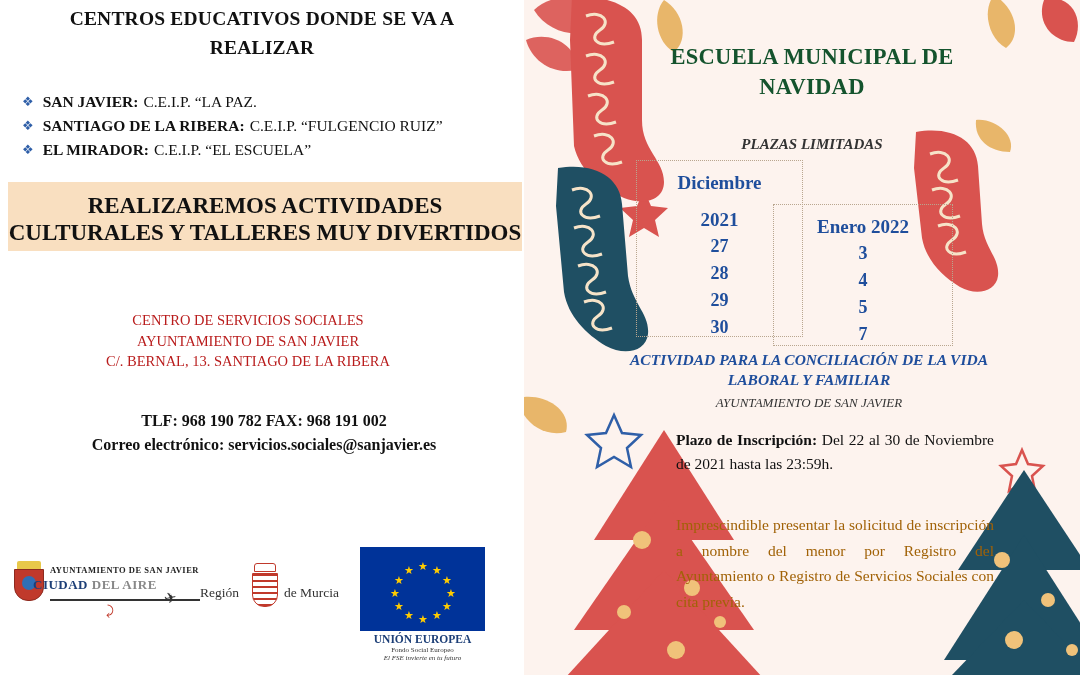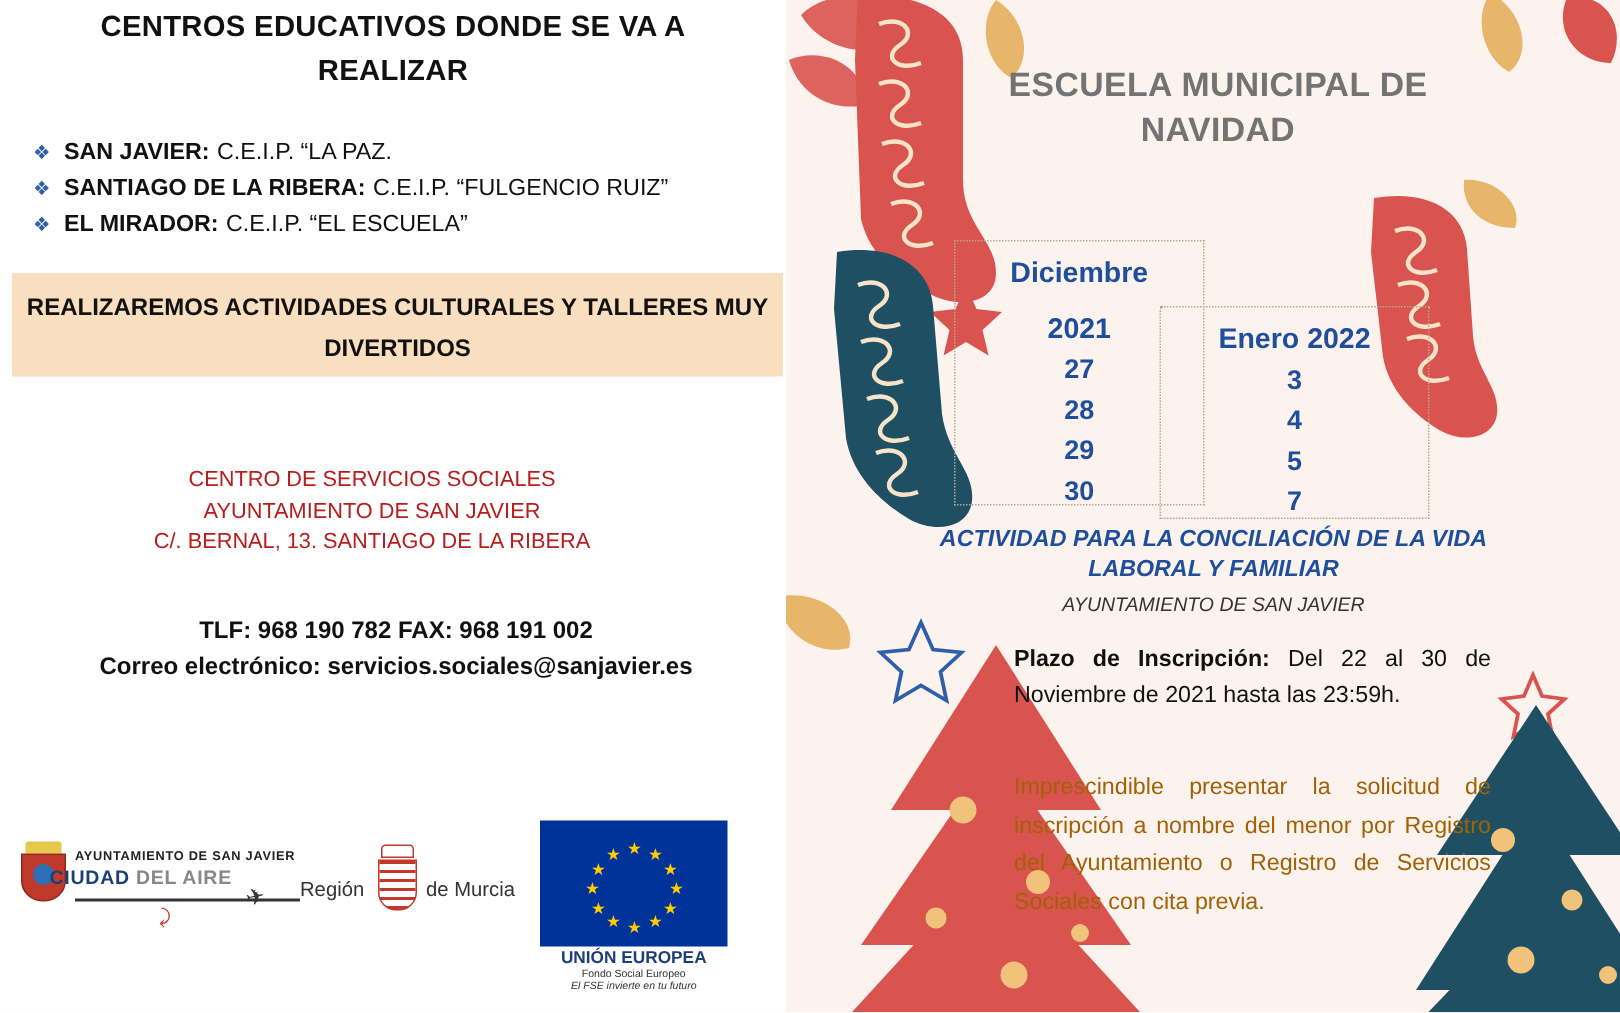--- a/index.html
+++ b/index.html
@@ -5,21 +5,21 @@
   html, body {
     margin: 0;
     padding: 0;
     background: #ffffff;
   }
   #page {
     position: relative;
     width: 1080px;
     height: 675px;
     overflow: hidden;
-    font-family: Liberation Sans, sans-serif;
+    font-family: Liberation Serif, serif;
     background: #ffffff;
   }
 
   
   #left {
     position: absolute;
     left: 0; top: 0;
     width: 524px; height: 675px;
     background: #ffffff;
   }
@@ -66,21 +66,21 @@
     left: 8px; top: 182px;
     width: 514px; height: 69px;
     background: #f9dfc0;
   }
   #highlight-text {
     position: absolute;
     left: 8px; top: 192px;
     width: 514px;
     text-align: center;
     font-weight: bold;
-    font-size: 16px;
+    font-size: 23px;
     line-height: 27px;
     color: #111111;
   }
 
   #address {
     position: absolute;
     left: 4px; top: 310px;
     width: 488px;
     text-align: center;
     font-size: 14.5px;
@@ -239,21 +239,21 @@
   .deco { position: absolute; }
 
   #right-title {
     position: absolute;
     left: 120px; top: 42px;
     width: 336px;
     text-align: center;
     font-size: 22.5px;
     font-weight: bold;
     line-height: 30px;
-    color: #737373;
+    color: #14532d;
     letter-spacing: 0.3px;
   }
   #plazas {
     position: absolute;
     left: 120px; top: 136px;
     width: 336px;
     text-align: center;
     font-size: 15px;
     font-style: italic;
     font-weight: bold;
@@ -479,20 +479,21 @@
                  C 472 292, 452 296, 436 287 C 418 276, 402 260, 398 238 L 390 168 Z" fill="#d9534f"></path>
         <g stroke="#f6e3c8" stroke-width="3" fill="none">
           <path d="M406 154 c 16 -6, 26 6, 14 14 c -12 8, -2 18, 14 12"></path>
           <path d="M408 190 c 16 -6, 26 6, 14 14 c -12 8, -2 18, 14 12"></path>
           <path d="M414 226 c 16 -6, 26 6, 14 14 c -12 8, -2 18, 14 12"></path>
         </g>
       </g>
     </svg>
 
     <div id="right-title">ESCUELA MUNICIPAL DE NAVIDAD</div>
+    <div id="plazas">PLAZAS LIMITADAS</div>
 
     <div class="date-box" id="box-dic">
       <span class="m-title">Diciembre</span>
       <span class="m-title" style="margin-top:10px">2021</span>
       <span class="d">27</span>
       <span class="d">28</span>
       <span class="d">29</span>
       <span class="d">30</span>
     </div>
 

